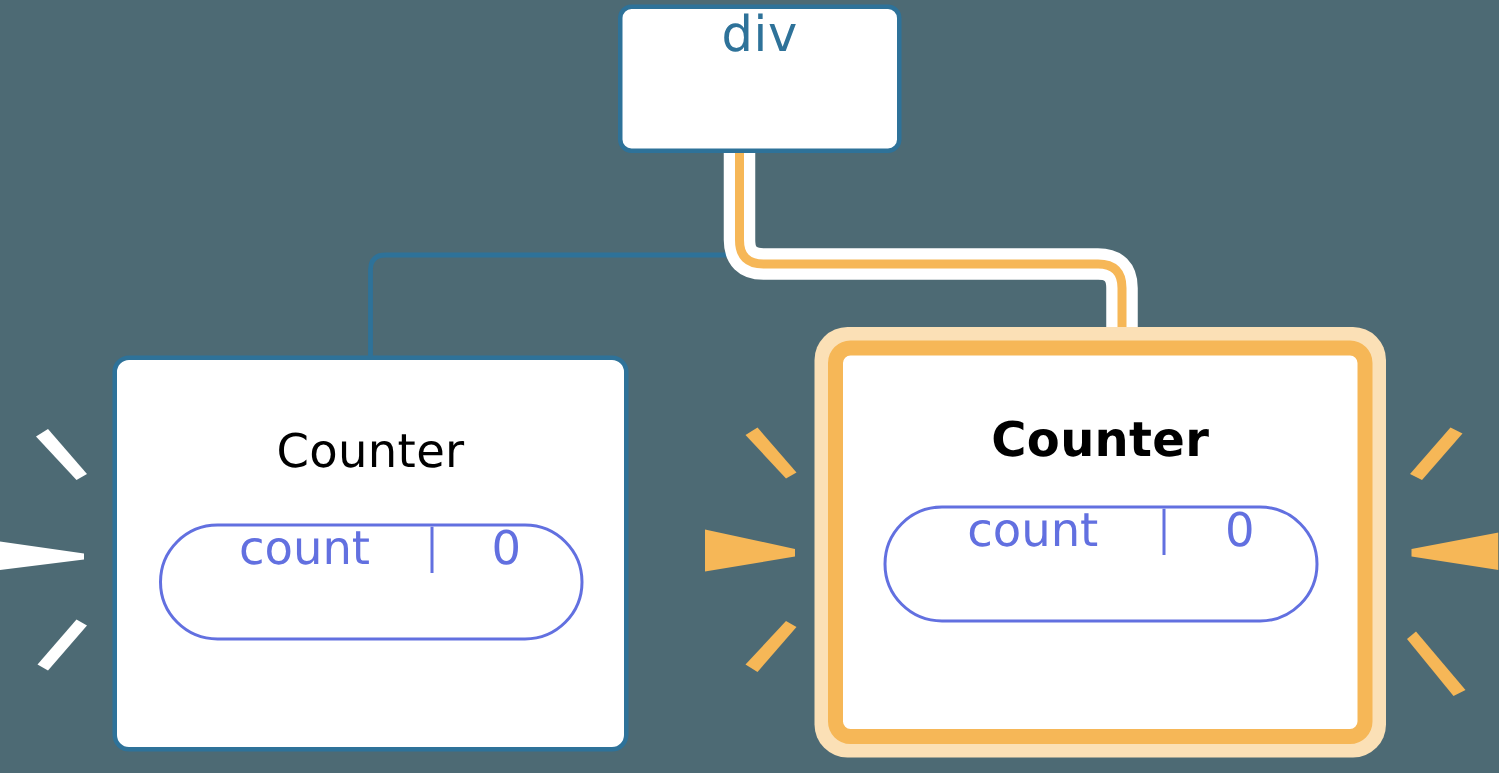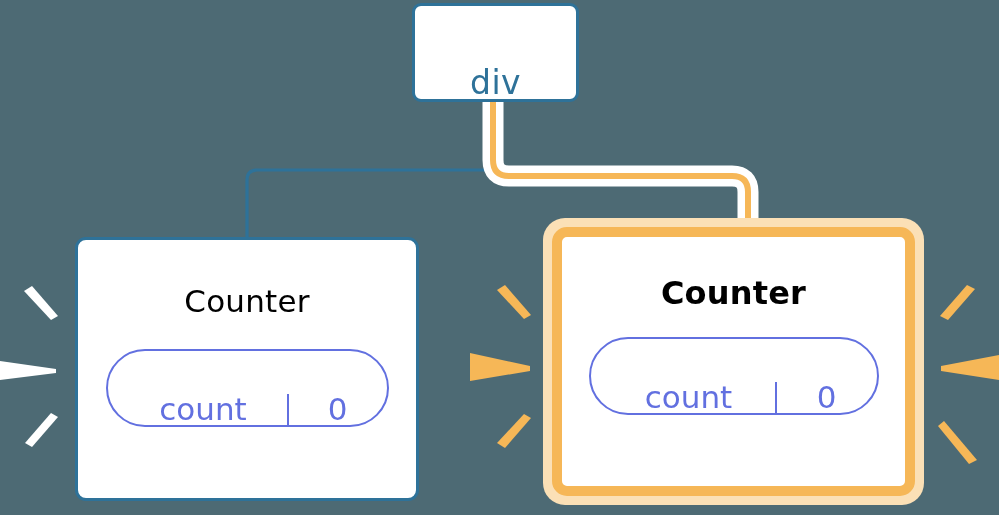--- a/index.html
+++ b/index.html
@@ -16,24 +16,24 @@
     position:absolute;
     background:#ffffff;
     box-sizing:border-box;
     display:flex;
     flex-direction:column;
     align-items:center;
   }
 
   
   #div-node{
-    left:412px;top:3px;width:167px;height:99px;
+    left:412px;top:3px;width:189px;height:99px;
     border:3px solid #2e7299;
     border-radius:9px;
-    justify-content:flex-end;
+    justify-content:flex-start;
   }
   #div-node .node-title{
     font-size:33px;
     color:#2e7299;
     letter-spacing:.4px;
     line-height:1;
   }
 
   
   .counter-node{
@@ -66,21 +66,21 @@
     color:#000000;
     line-height:1;
     letter-spacing:.2px;
   }
   .counter-title.bold{font-weight:bold;font-size:32px;}
 
   
   .pill{
     margin-top:32px;
     display:flex;
-    align-items:flex-end;
+    align-items:flex-start;
     border:2px solid #6270e0;
     border-radius:999px;
     height:74px;
     overflow:hidden;
   }
   .pill-key,.pill-val{
     display:flex;align-items:center;justify-content:center;
     color:#6270e0;
     font-size:31px;
     line-height:1;

